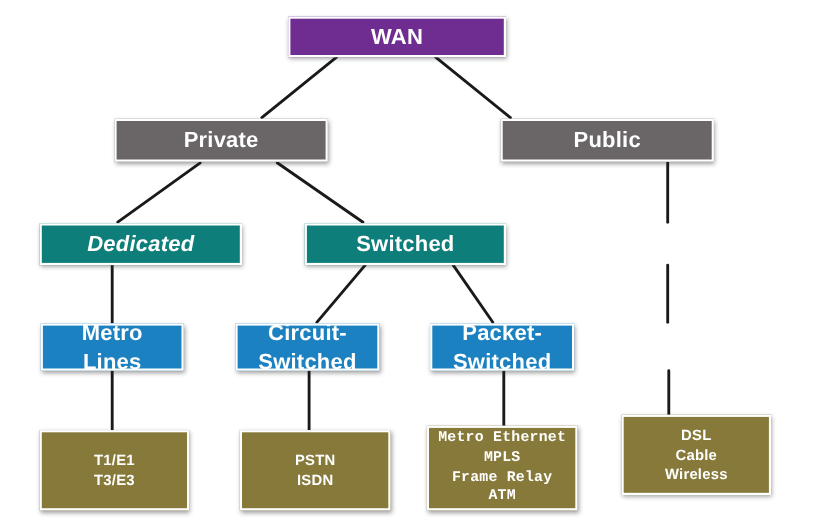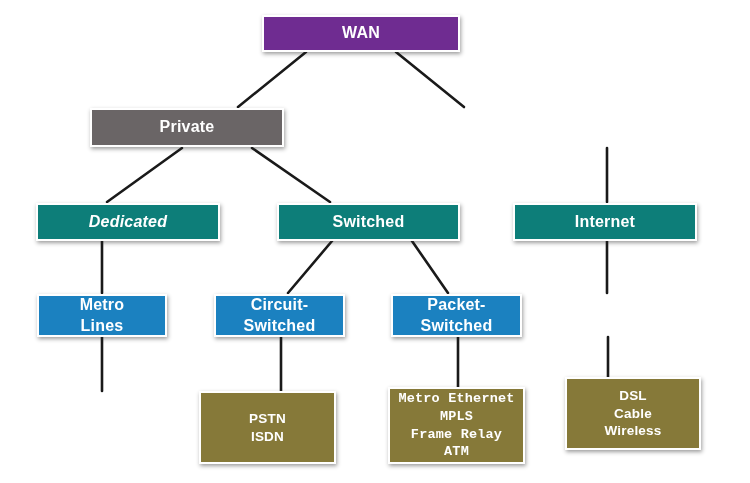--- a/index.html
+++ b/index.html
@@ -13,21 +13,21 @@
   .connectors{
     position:absolute;left:0;top:0;
     pointer-events:none;
   }
   .node{
     position:absolute;
     box-sizing:border-box;
     display:flex;align-items:center;justify-content:center;
     text-align:center;
     color:#ffffff;
-    font-size:16px;
+    font-size:20px;
     font-weight:600;
     letter-spacing:.2px;
     line-height:1.3;
     white-space:pre-line;
     border:2px solid #ffffff;
     box-shadow:1px 2px 4px rgba(40,40,40,.45);
   }
   .lvl1{background:#6f2c91;}
   .lvl2{background:#6a6566;}
   .lvl3{background:#0d7e79;}
@@ -52,34 +52,36 @@
       <line x1="607" y1="241" x2="607" y2="293"></line>
       <line x1="102" y1="337" x2="102" y2="391"></line>
       <line x1="281" y1="337" x2="281" y2="391"></line>
       <line x1="458" y1="337" x2="458" y2="387"></line>
       <line x1="608" y1="337" x2="608" y2="391"></line>
     </g>
   </svg>
 
   <div class="node lvl1" style="left:262px;top:15px;width:198px;height:37px;">WAN</div>
 
-  <div class="node lvl2" style="left:90px;top:108px;width:194px;height:39px;">Private</div>
+  <div class="node lvl2" style="left:104px;top:108px;width:194px;height:39px;">Private</div>
+  <div class="node lvl2" style="left:455px;top:108px;width:194px;height:39px;">Public</div>
 
   <div class="node lvl3" style="left:36px;top:203px;width:184px;height:38px;font-style:italic;">Dedicated</div>
   <div class="node lvl3" style="left:277px;top:203px;width:183px;height:38px;">Switched</div>
-  <div class="node lvl3" style="left:513px;top:203px;width:184px;height:38px;">Internet</div>
 
   <div class="node lvl4" style="left:37px;top:294px;width:130px;height:43px;">Metro
 Lines</div>
   <div class="node lvl4" style="left:214px;top:294px;width:131px;height:43px;">Circuit-
 Switched</div>
   <div class="node lvl4" style="left:391px;top:294px;width:131px;height:43px;">Packet-
 Switched</div>
 
-  <div class="node lvl5" style="left:199px;top:391px;width:137px;height:73px;">PSTN
+  <div class="node lvl5" style="left:36px;top:391px;width:136px;height:73px;">T1/E1
+T3/E3</div>
+  <div class="node lvl5" style="left:218px;top:391px;width:137px;height:73px;">PSTN
 ISDN</div>
   <div class="node lvl5" style="left:388px;top:387px;width:137px;height:77px;font-family:Liberation Mono, monospace;">Metro Ethernet
 MPLS
 Frame Relay
 ATM</div>
   <div class="node lvl5" style="left:565px;top:377px;width:136px;height:73px;">DSL
 Cable
 Wireless</div>
 
 </div>

